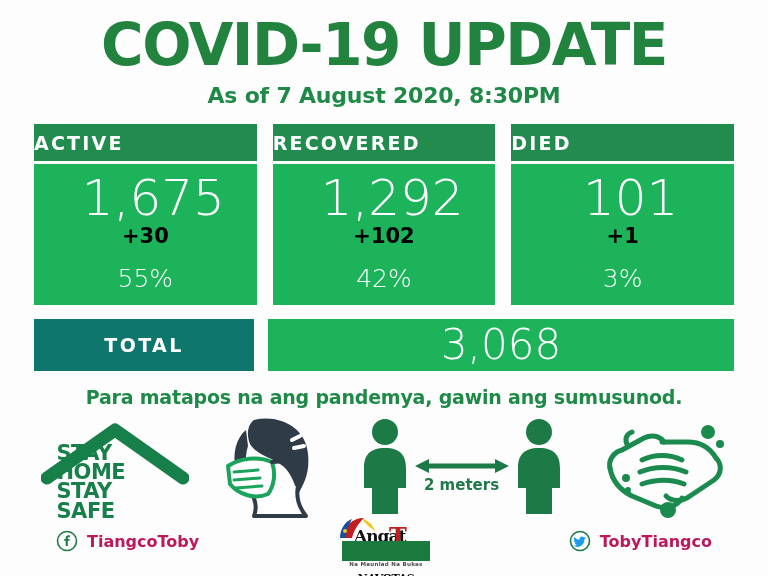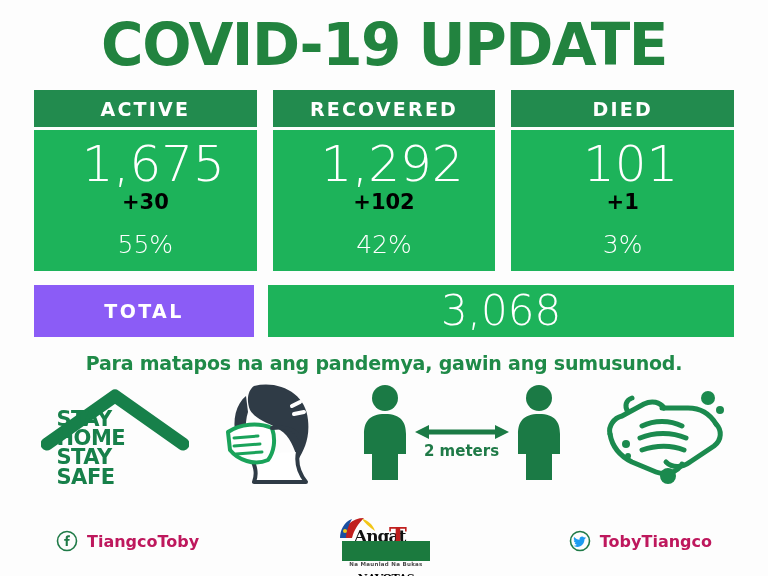--- a/index.html
+++ b/index.html
@@ -24,21 +24,21 @@
   }
 
   
   .cards{
     display:flex;gap:16px;
     margin:16px 34px 0 34px;
   }
   .card{flex:1;display:flex;flex-direction:column;}
   .card-head{
     background:#228b4e;color:#ffffff;
-    text-align:center;font-weight:bold;
+    font-weight:bold;
     font-size:19px;letter-spacing:2.2px;
     padding:8px 0 7px 0;
     font-family:"DejaVu Sans",sans-serif;
   }
   .card-body{
     background:#1db35a;color:#ffffff;text-align:center;
     padding:6px 0 12px 0;margin-top:3px;
   }
   .card-value{
     font-size:50px;font-weight:300;line-height:1.12;
@@ -53,21 +53,21 @@
   }
   .card-pct{
     font-size:25px;font-weight:300;color:#ffffff;
     margin-top:16px;line-height:1.1;
     font-family:"DejaVu Sans",sans-serif;
   }
 
   
   .total-row{display:flex;gap:14px;margin:14px 34px 0 34px;}
   .total-label{
-    width:220px;background:#8b5cf6;color:#fff;
+    width:220px;background:#0f766e;color:#fff;
     display:flex;align-items:center;justify-content:center;
     font-size:19px;font-weight:bold;letter-spacing:2.4px;
     height:52px;font-family:"DejaVu Sans",sans-serif;
   }
   .total-value{
     flex:1;background:#1db35a;color:#fff;
     display:flex;align-items:center;justify-content:center;
     font-size:42px;font-weight:300;height:52px;
     font-family:"DejaVu Sans",sans-serif;
   }
@@ -141,20 +141,21 @@
     font-family:"DejaVu Sans",sans-serif;
   }
 </style>
 </head>
 <body>
 
 <div class="page">
 
   <div class="header">
     <div class="title">COVID-19 UPDATE</div>
+    <div class="subtitle">As of 7 August 2020, 8:30PM</div>
   </div>
 
   <div class="cards">
 
     <div class="card">
       <div class="card-head">ACTIVE</div>
       <div class="card-body">
         <div class="card-value">1,675</div>
         <div class="card-delta">+30</div>
         <div class="card-pct">55%</div>

